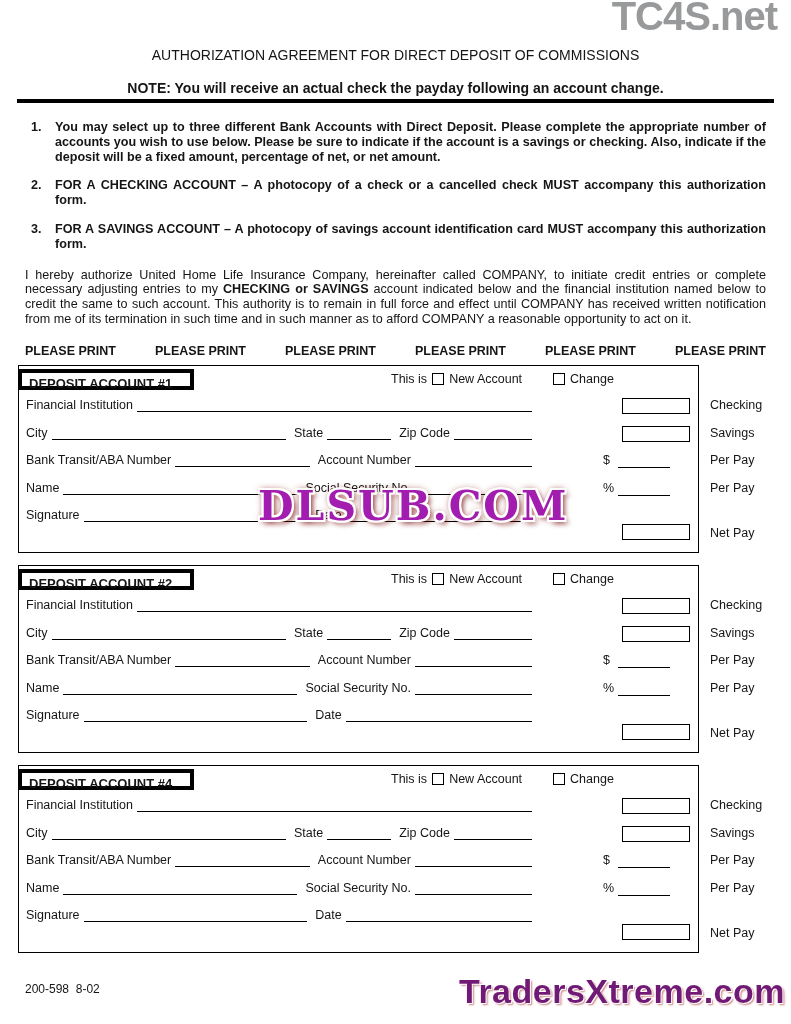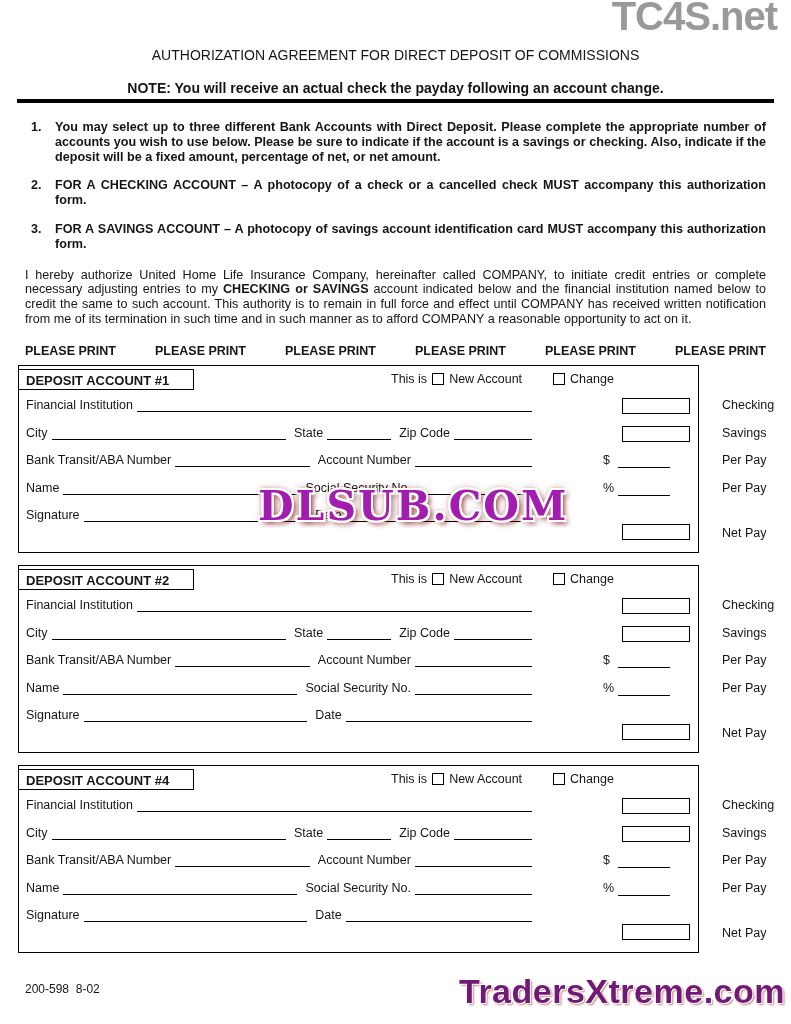--- a/index.html
+++ b/index.html
@@ -47,21 +47,21 @@
 
   
   .account{position:absolute;left:18px;width:755px;height:189px;font-size:12.5px;}
   .a1{top:365px}.a2{top:565px}.a3{top:765px}
   .abox{
     position:absolute;left:0;top:0;width:681px;height:188px;
     border:1px solid #000;box-sizing:border-box;
   }
   .atitle{
     position:absolute;left:-1px;top:3px;width:176px;height:21px;
-    border:1px solid #000000;box-sizing:border-box;
+    border:4px solid #000000;box-sizing:border-box;
     font-weight:bold;font-size:13px;padding:3px 0 0 7px;background:#fff;
   }
   .thisis{
     position:absolute;left:372px;top:6px;display:flex;align-items:center;
     white-space:nowrap;font-size:12.5px;
   }
   .thisis .tlab{margin-right:5px;}
   .cb{display:inline-block;width:10px;height:10px;border:1px solid #000;background:#fff;margin-right:5px;flex:0 0 auto;}
   .cb2{margin-left:26px;}
 
@@ -75,21 +75,21 @@
   .arow .ln:last-child{margin-right:0;}
   .f1{flex:1}.fx2{flex:2}.fx3{flex:3}.f11{flex:1.15}.f12{flex:1.2}
   .w64{width:64px;flex:0 0 auto;}
 
   
   .rbox{
     position:absolute;left:604px;width:68px;height:16px;
     border:1px solid #000;box-sizing:border-box;background:#fff;
   }
   .rb1{top:33px}.rb2{top:61px}.rb3{top:159px}
-  .rlab{position:absolute;left:692px;font-size:12.5px;line-height:14px;margin-left:12px;}
+  .rlab{position:absolute;left:692px;font-size:12.5px;line-height:14px;}
   .rl1{top:33px}.rl2{top:61px}.rl3{top:88px}.rl4{top:116px}.rl5{top:161px}
   .sym{position:absolute;left:585px;line-height:14px;}
   .s1{top:88px}.s2{top:116px}
   .dln{position:absolute;left:600px;width:52px;height:15px;border-bottom:1px solid #000;}
   .d1{top:87px}.d2{top:115px}
 
   
   .wm-center{
     position:absolute;left:258px;top:482px;z-index:50;
     font-family:"DejaVu Serif", serif;font-weight:bold;font-size:41px;

